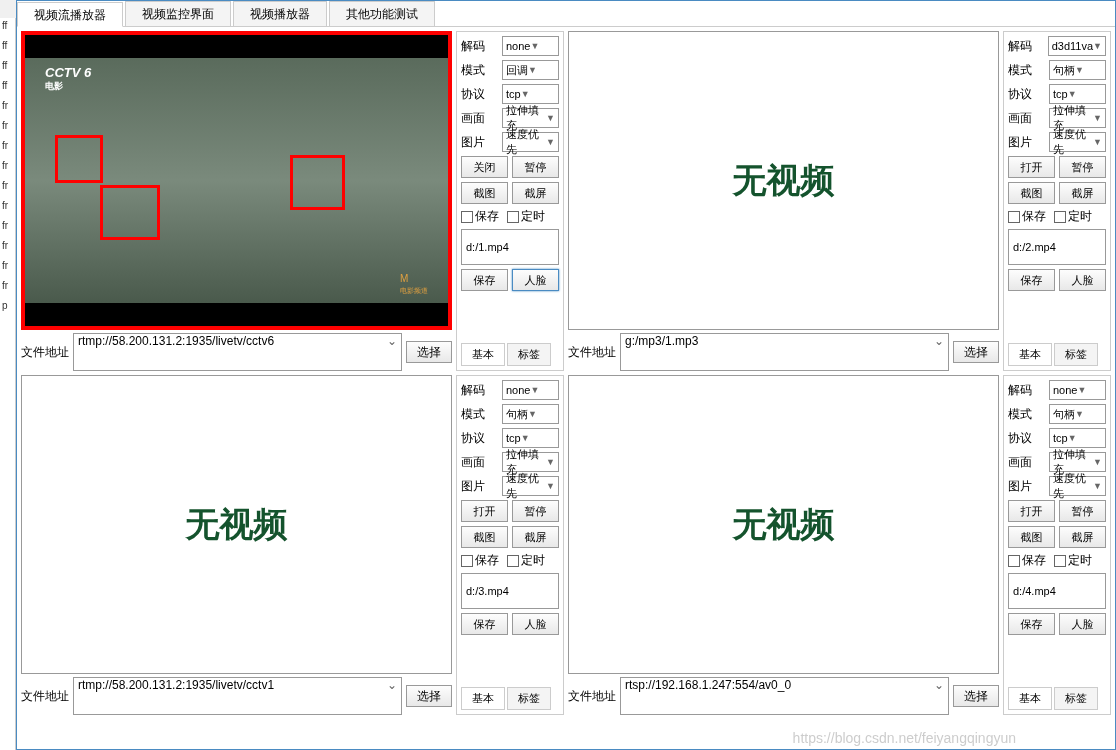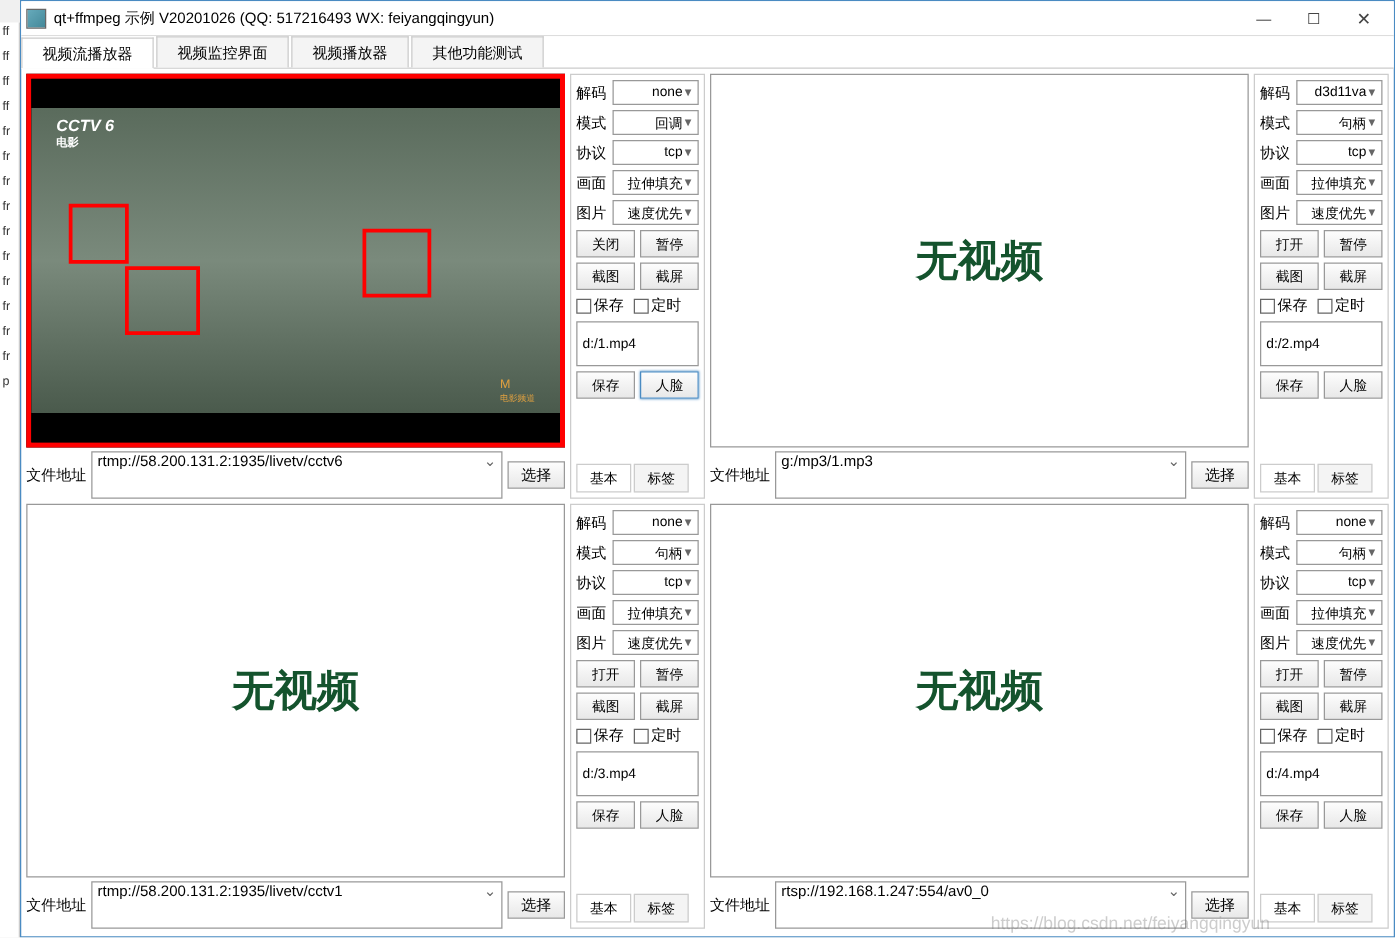--- a/index.html
+++ b/index.html
@@ -30,21 +30,21 @@
 .addr-row { display: flex; align-items: center; gap: 4px; }
 .addr-lbl { white-space: nowrap; }
 .addr-sel { flex: 1; height: 38px; border: 1px solid #999; padding: 0 4px; background: #fff; }
 .addr-sel .dd { float: right; color: #666; }
 .btn { height: 22px; padding: 0 10px; border: 1px solid #999; background: linear-gradient(#fdfdfd,#e8e8e8); cursor: pointer; display: inline-flex; align-items: center; justify-content: center; }
 .btn.active { border-color: #4a8bc2; box-shadow: 0 0 2px #4a8bc2; }
 
 .rightctrl { width: 108px; display: flex; flex-direction: column; gap: 4px; border: 1px solid #ccc; padding: 4px; background: #fff; }
 .ctrl-row { display: flex; align-items: center; gap: 3px; }
 .ctrl-lbl { width: 26px; white-space: nowrap; }
-.sel { flex: 1; height: 20px; border: 1px solid #999; background: #fff; padding: 0 3px; display: flex; align-items: center; justify-content: flex-end; font-size: 11px; }
+.sel { flex: 1; height: 20px; border: 1px solid #999; background: #fff; padding: 0 3px; display: flex; align-items: center; justify-content: flex-start; font-size: 11px; margin-left: 12px; }
 .sel .ar { color: #666; font-size: 9px; }
 .btnrow { display: flex; gap: 4px; }
 .btnrow .btn { flex: 1; font-size: 11px; padding: 0 4px; }
 .chkrow { display: flex; gap: 8px; align-items: center; }
 .chk { display: flex; align-items: center; gap: 2px; }
 .chkbox { width: 12px; height: 12px; border: 1px solid #666; background: #fff; }
 .inp { width: 100%; height: 36px; border: 1px solid #999; padding: 0 4px; font-size: 11px; }
 .subtabs { display: flex; gap: 2px; margin-top: auto; }
 .subtab { padding: 3px 10px; border: 1px solid #ccc; background: #f4f4f4; font-size: 11px; cursor: pointer; }
 .subtab.active { background: #fff; }
@@ -71,27 +71,20 @@
     <div>fr</div>
     <div>fr</div>
     <div>fr</div>
     <div>fr</div>
     <div>fr</div>
     <div>fr</div>
     <div>p</div>
   </div>
 
 <div class="window">
-  <div class="titlebar">
-    <div class="icon"></div>
-    <div class="title">qt+ffmpeg 示例 V20201026 (QQ: 517216493 WX: feiyangqingyun)</div>
-    <div class="winbtn">—</div>
-    <div class="winbtn">☐</div>
-    <div class="winbtn">✕</div>
-  </div>
 
   <div class="tabs" id="maintabs">
       <div class="tab active">视频流播放器</div>
       <div class="tab">视频监控界面</div>
       <div class="tab">视频播放器</div>
       <div class="tab">其他功能测试</div>
     </div>
 
   <div class="content" id="content">
       <div class="quad">

